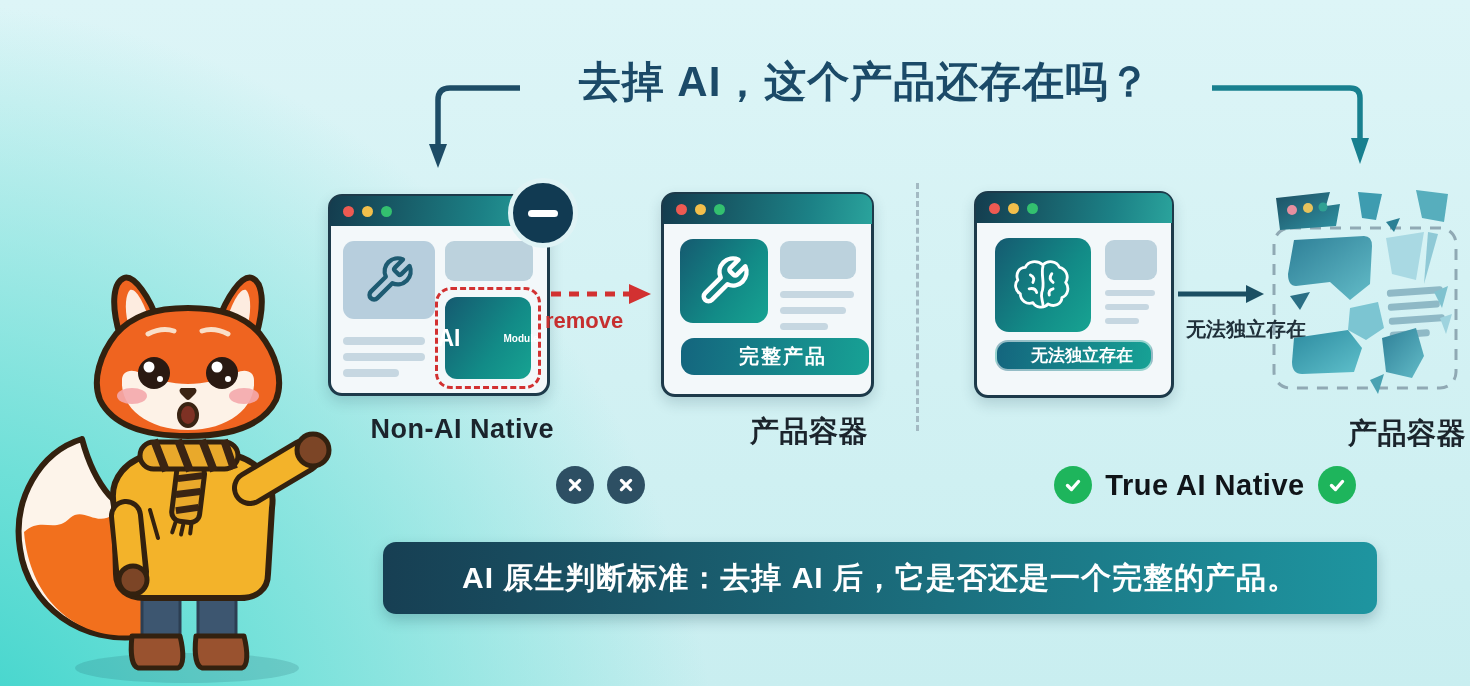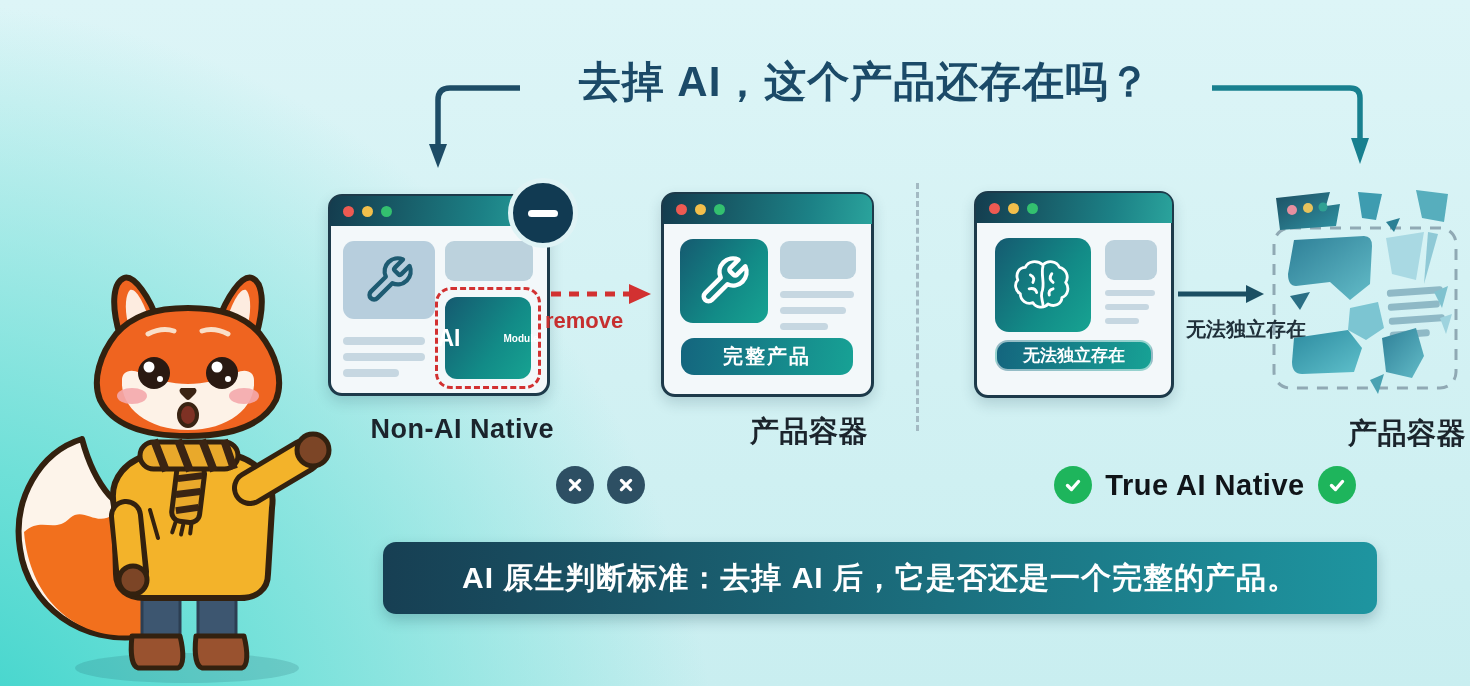--- a/index.html
+++ b/index.html
@@ -27,21 +27,21 @@
     background:linear-gradient(100deg,#143c4e 0%,#1c8186 70%,#2aa39c 100%);
     display:flex;align-items:center;gap:8px;padding-left:13px;box-sizing:border-box;
   }
   .dot{width:11px;height:11px;border-radius:50%;}
   .dot.r{background:#ee5a52;} .dot.y{background:#f2bf4b;} .dot.g{background:#33c06f;}
   .tile-grad{background:linear-gradient(125deg,#155a70 0%,#128b87 60%,#17a392 100%);}
   .grey-rect{background:#bcd2dd;border-radius:9px;}
   .tline{background:#c6d7e1;border-radius:4px;height:8px;}
   .pill{
     background:linear-gradient(100deg,#14657e,#17a295);border-radius:13px;
-    color:#fff;font-weight:700;display:flex;align-items:center;justify-content:center;
+    color:#fff;font-weight:700;display:flex;align-items:center;justify-content:center;padding-left:16px;
   }
   .card-label{font-weight:800;color:#1b242c;text-align:right;letter-spacing:.5px;}
   
   .module-box{border:3px dashed #d23131;border-radius:16px;}
   .module-tile{
     position:absolute;left:7px;top:7px;right:7px;bottom:7px;border-radius:12px;
     display:flex;flex-direction:row;align-items:center;justify-content:center;color:#fff;gap:22px;
   }
   .module-tile .l1{font-size:23px;font-weight:800;line-height:24px;}
   .module-tile .l2{font-size:10px;font-weight:600;margin-left:21px;}

